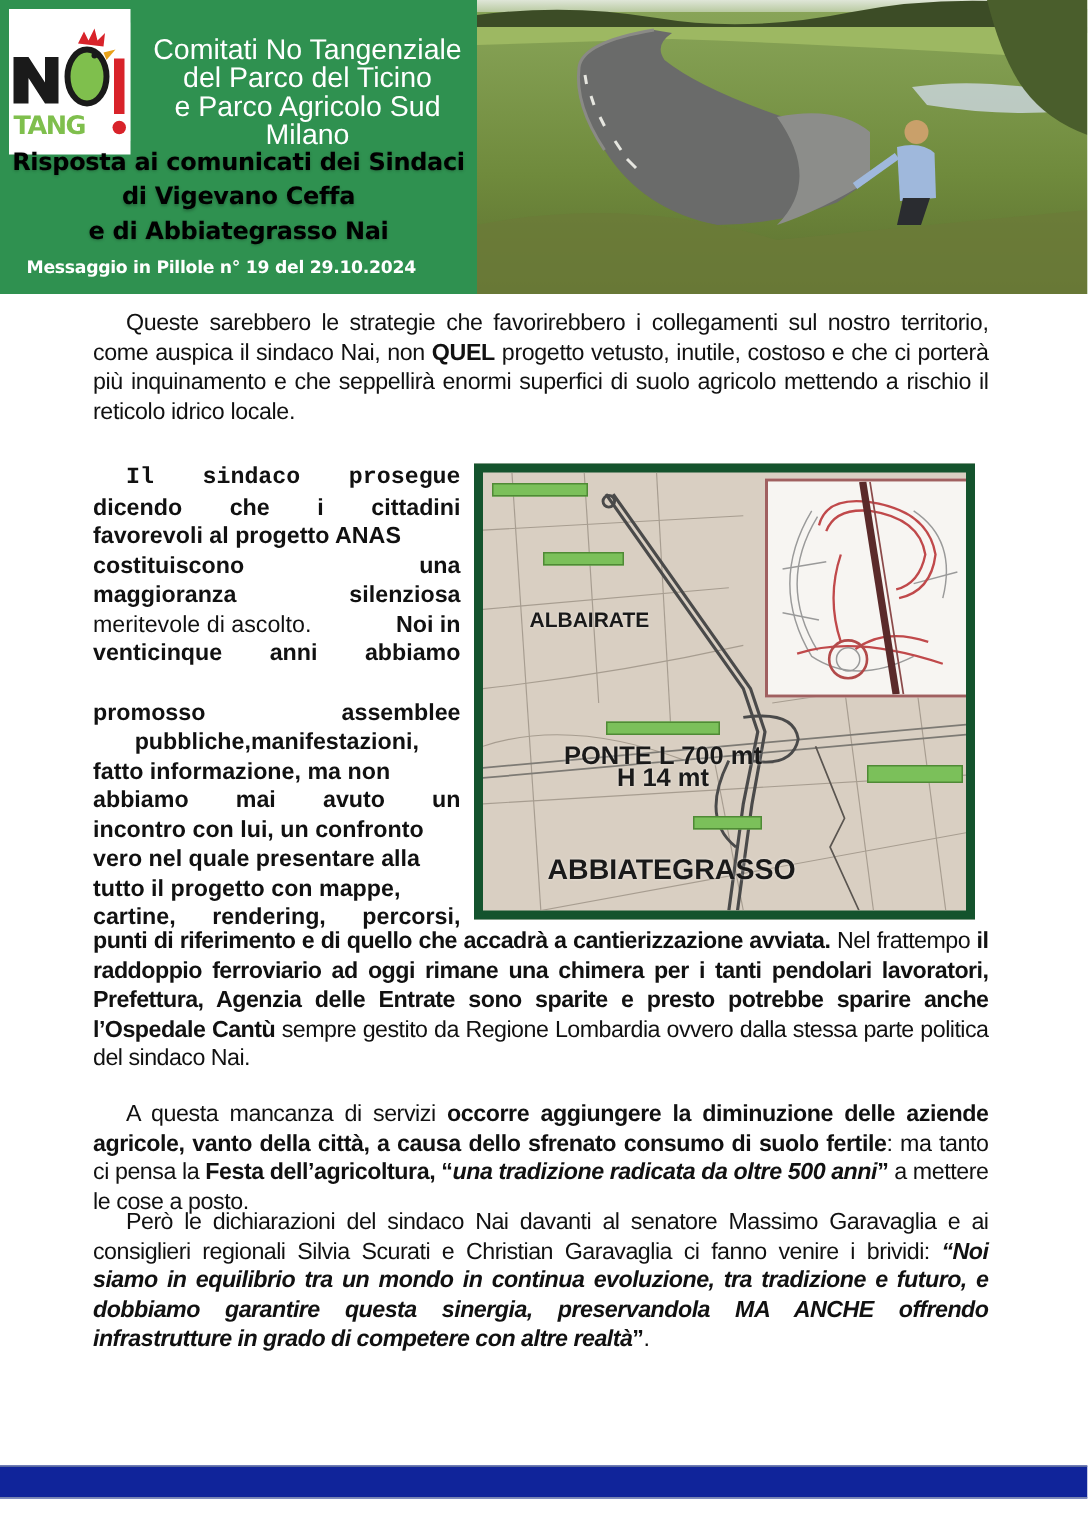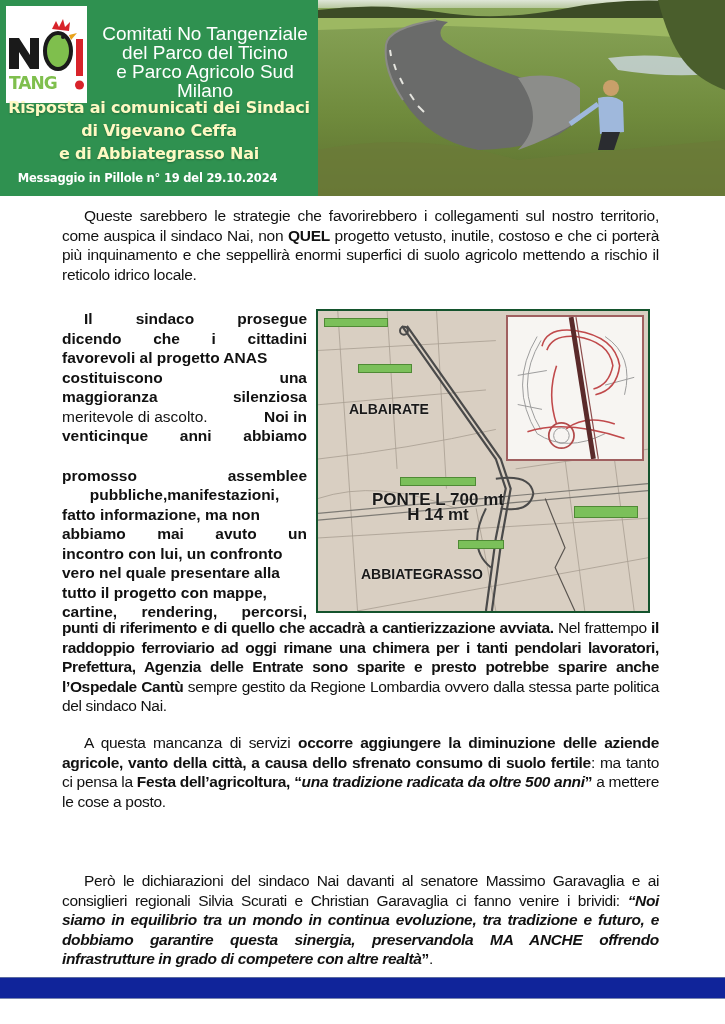--- a/index.html
+++ b/index.html
@@ -6,21 +6,21 @@
     html, body { width: 725px; height: 1024px; background: #ffffff; overflow: hidden; }
     body { position: relative; font-family: "Liberation Sans", sans-serif; color: #111; }
 
     
     .header { position: absolute; left: 0; top: 0; width: 725px; height: 196px; }
     .header-green { position: absolute; left: 0; top: 0; width: 318px; height: 196px; background: #2f9150; }
     .logo { position: absolute; left: 6px; top: 6px; width: 81px; height: 97px; background: #ffffff; overflow: hidden; }
     .logo svg { width: 100%; height: 100%; display: block; }
     .committee { position: absolute; left: 96px; top: 24px; width: 218px; text-align: center; color: #ffffff;
       font-family: "Liberation Sans", sans-serif; font-size: 19px; line-height: 19px; }
-    .headline { position: absolute; left: 0; top: 96px; width: 318px; text-align: center; color: #fef9c3;
+    .headline { position: absolute; left: 0; top: 96px; width: 318px; text-align: center; color: #000000;
       font-family: "DejaVu Sans", sans-serif; font-weight: bold; font-size: 16px; line-height: 23px;
       text-shadow: 0 1px 2px rgba(0,0,0,0.25); letter-spacing: -0.2px; }
     .issue { position: absolute; left: 0; top: 170px; width: 295px; text-align: center; color: #ffffff;
       font-family: "DejaVu Sans", sans-serif; font-weight: bold; font-size: 11.5px; line-height: 16px; letter-spacing: -0.2px; }
     .photo { position: absolute; left: 318px; top: 0; width: 407px; height: 196px; overflow: hidden; background: #7a9a4e; }
     .photo svg { width: 100%; height: 100%; display: block; }
 
     
     .p { position: absolute; left: 62px; width: 597px; font-size: 15.5px; line-height: 19.5px; text-align: justify;
       font-family: "Liberation Sans", sans-serif; color: #111; }
@@ -28,34 +28,34 @@
     .p i { font-style: italic; }
     .indent { display: inline-block; width: 22px; }
 
     .p1 { top: 206px; letter-spacing: -0.25px; }
     .left-col { position: absolute; left: 62px; top: 309px; width: 245px; font-size: 15.5px; line-height: 19.5px;
       text-align: justify; text-align-last: justify; font-family: "Liberation Sans", sans-serif; color: #111; }
     .left-col .line { display: block; height: 19.5px; white-space: nowrap; }
     .left-col .jl { display: flex; justify-content: space-between; }
     .p2b { top: 618px; letter-spacing: -0.35px; }
     .p3 { top: 733px; letter-spacing: -0.3px; }
-    .p4 { top: 871px; letter-spacing: -0.35px; }
-
-    
-    .map { position: absolute; left: 316px; top: 309px; width: 334px; height: 304px; border: 2px solid #14532d;
+    .p4 { top: 805px; letter-spacing: -0.35px; }
+
+    
+    .map { position: absolute; left: 316px; top: 309px; width: 334px; height: 304px; border: 6px solid #14532d;
       background: #d9cfc2; overflow: hidden; }
     .map svg.bg { position: absolute; left: 0; top: 0; width: 100%; height: 100%; }
     .map-inset { position: absolute; left: 188px; top: 4px; width: 138px; height: 146px; background: #f7f5f2;
       border: 2px solid #a06060; overflow: hidden; }
     .map-inset svg { width: 100%; height: 100%; display: block; }
     .map-label { position: absolute; font-family: "Liberation Sans", sans-serif; font-weight: bold; color: #1a1a1a;
       text-shadow: 0 0 2px rgba(255,255,255,0.6); white-space: nowrap; }
     .lbl-albairate { left: 31px; top: 90px; font-size: 14px; }
     .lbl-ponte { left: 54px; top: 181px; font-size: 17px; text-align: center; line-height: 15px; }
-    .lbl-abbiategrasso { left: 43px; top: 255px; font-size: 14px; }
+    .lbl-abbiategrasso { left: 43px; top: 255px; font-size: 19px; }
     .green-tag { position: absolute; background: #7bc05a; border: 1px solid #4f8a35; height: 9px; }
 
     
     .footer-bar { position: absolute; left: 0; top: 977px; width: 725px; height: 22px; background: #10249a;
       border-top: 1px solid #5a6aa0; border-bottom: 1px solid #7a86b0; }
   </style>
 </head>
 <body>
 
 <div class="header">
@@ -136,21 +136,21 @@
       <path d="M0 150 Q100 130 200 160 Q300 150 407 140 L407 196 L0 196 Z" fill="#6b7a38" opacity="0.8"></path>
     </svg>
   </div>
 </div>
 
 <div class="p p1">
   <span class="indent"></span><span>Queste sarebbero le strategie che favorirebbero i collegamenti sul nostro territorio, come auspica il sindaco Nai, non </span><b>QUEL</b><span> progetto vetusto, inutile, costoso e che ci porterà più inquinamento e che seppellirà enormi superfici di suolo agricolo mettendo a rischio il reticolo idrico locale.</span>
 </div>
 
 <div class="left-col">
-  <div class="line jl" style="padding-left:22px;font-weight:bold;">
+  <div class="line jl" style="padding-left:22px;font-weight:bold;font-family:Liberation Mono, monospace;">
     <span>Il</span>
       <span>sindaco</span>
       <span>prosegue</span>
   </div>
   <div class="line jl" style="font-weight:bold;">
     <span>dicendo</span>
       <span>che</span>
       <span>i</span>
       <span>cittadini</span>
   </div>

